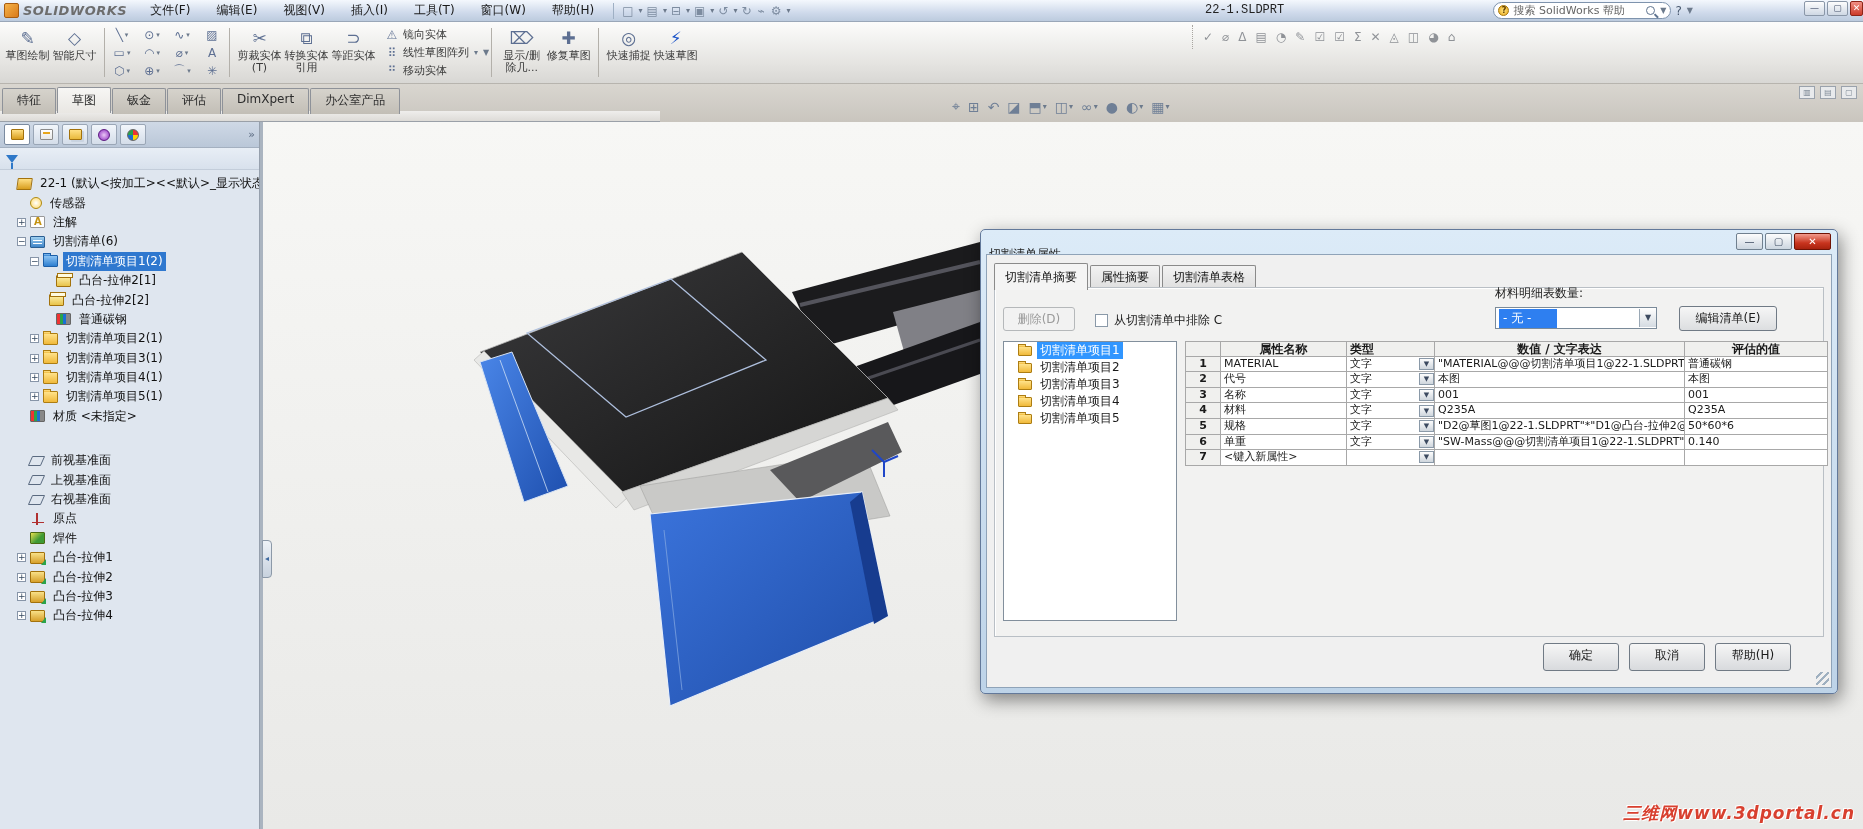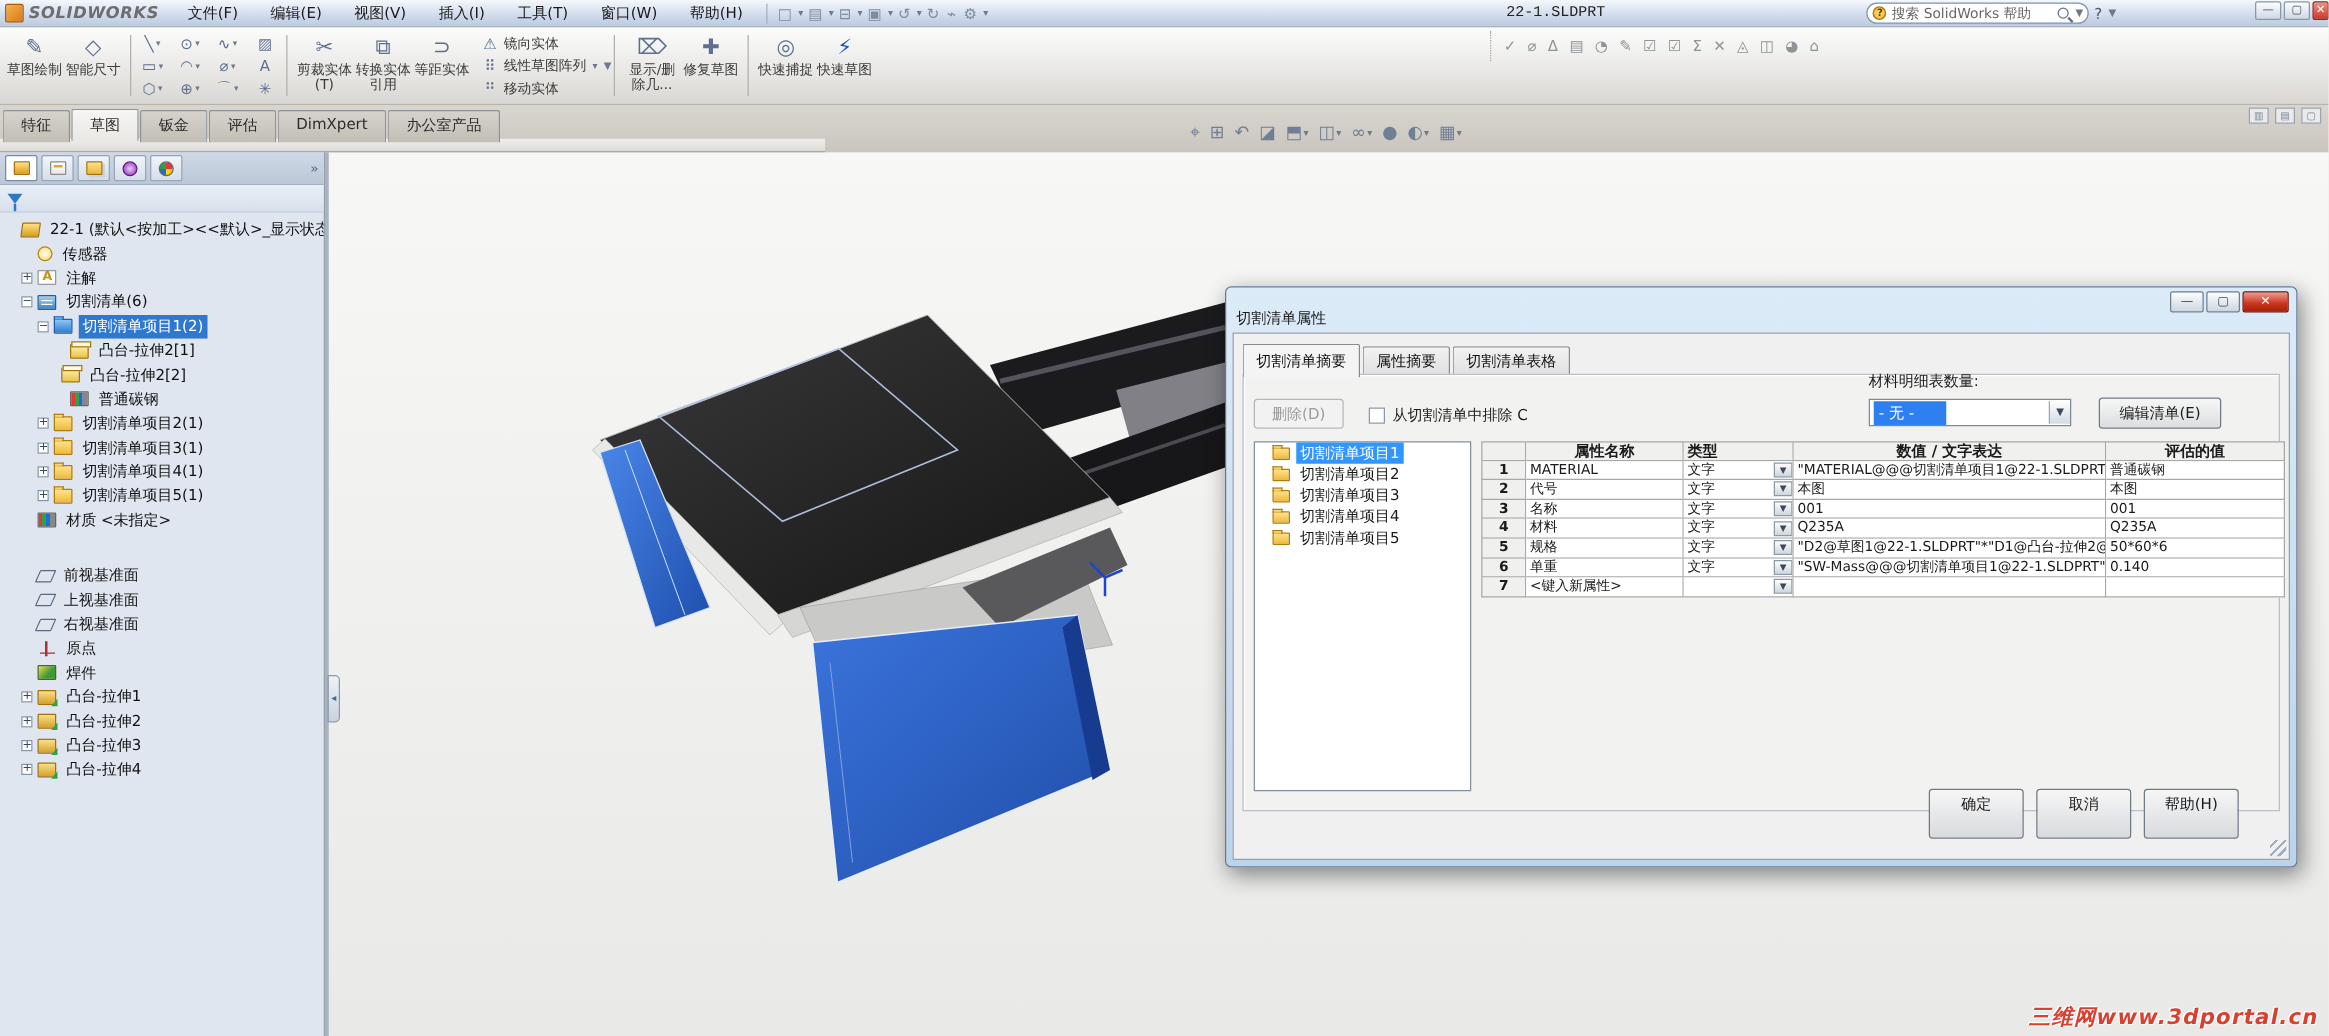--- a/index.html
+++ b/index.html
@@ -132,21 +132,21 @@
 
   
   .dialog { position:absolute; left:980px; top:229px; width:858px; height:465px;
     background:linear-gradient(#dcebf8,#bdd3e8); border:1px solid #63799a; border-radius:5px;
     box-shadow:3px 6px 18px rgba(0,0,0,.45); }
   .dlg-title { position:absolute; left:8px; top:16px; font-size:12px; color:#1a1a1a; }
   .dlg-winbtns { position:absolute; right:6px; top:3px; display:flex; gap:2px; }
   .dbtn { width:27px; height:17px; border:1px solid #70808f; border-radius:2px; background:linear-gradient(#fdfdfd,#ccd6e0);
     color:#3c4a60; font-size:10px; line-height:15px; text-align:center; }
   .dbtn.close { width:37px; background:linear-gradient(#f29a8c,#c8341e 60%,#a8220e); border-color:#6f1204; color:#fff; font-weight:bold; }
-  .dlg-client { position:absolute; left:5px; top:24px; right:5px; bottom:5px; background:#f0f0f0; border:1px solid #8fa3b8;margin-top:12px; }
+  .dlg-client { position:absolute; left:5px; top:24px; right:5px; bottom:5px; background:#f0f0f0; border:1px solid #8fa3b8; }
   .dlg-tabs { position:absolute; left:7px; top:10px; display:flex; }
   .dtab { padding:3px 10px 4px; font-size:12px; border:1px solid #8a8a8a; border-bottom:none; background:linear-gradient(#f2f2f2,#dcdcdc);
     margin-right:2px; border-radius:2px 2px 0 0; color:#111; }
   .dtab.active { background:#f4f4f4; position:relative; top:-2px; padding-top:5px; z-index:2; }
   .dlg-page { position:absolute; left:7px; top:32px; right:7px; height:350px; border:1px solid #b9bfc5; background:#f2f2f1;
     box-shadow:inset 1px 1px 0 #fff; }
   .del-btn { position:absolute; left:16px; top:52px; width:72px; height:24px; border:1px solid #b5b8ba; border-radius:3px;
     background:#f2f2f2; color:#9a9a9a; font-size:12px; text-align:center; line-height:22px; }
   .chkrow { position:absolute; left:108px; top:57px; display:flex; align-items:center; gap:6px; }
   .chk { width:13px; height:13px; background:#fff; border:1px solid #8a99a8; }
@@ -169,21 +169,21 @@
     padding:0 3px; overflow:hidden; white-space:nowrap; }
   .prow.head .pcell { background:#f0f0ee; font-weight:bold; text-align:center; border-top:1px solid #a8a8a8; font-size:12px; }
   .pcell.c0 { width:36px; border-left:1px solid #a8a8a8; background:#f0f0ee; font-weight:bold; text-align:center; }
   .pcell.c1 { width:126px; }
   .pcell.c2 { width:88px; display:flex; align-items:center; padding-right:0; }
   .pcell.c3 { width:250px; }
   .pcell.c4 { width:143px; }
   .typebtn { margin-left:auto; width:15px; height:12px; background:linear-gradient(#fdfdfd,#cfd6dd); border:1px solid #8a99a8;
     color:#3c4a60; font-size:7px; text-align:center; line-height:11px; }
   .okrow { position:absolute; right:40px; bottom:16px; display:flex; gap:10px; }
-  .okbtn { min-width:76px; height:40px; border:1px solid #707a85; border-radius:3px; background:linear-gradient(#f6f6f6,#d8dadd);
+  .okbtn { min-width:76px; height:28px; border:1px solid #707a85; border-radius:3px; background:linear-gradient(#f6f6f6,#d8dadd);
     font-size:12px; text-align:center; line-height:22px; padding:0 8px; }
   .grip { position:absolute; right:2px; bottom:2px; width:13px; height:13px;
     background:repeating-linear-gradient(135deg,transparent 0 3px,#9fb0c0 3px 5px); }
 </style>
 </head>
 <body>
 
 <div id="app">
 
   <div class="titlebar">

